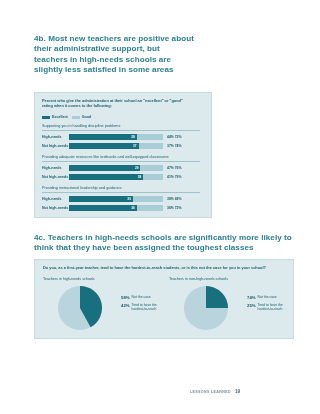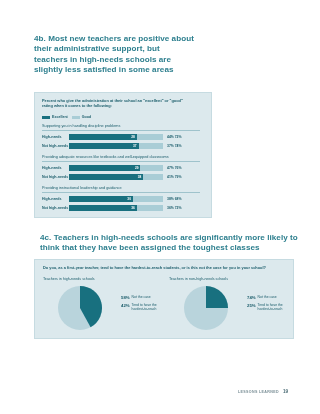--- a/index.html
+++ b/index.html
@@ -14,39 +14,38 @@
     overflow: hidden;
     position: relative;
   }
 
   .page {
     position: absolute;
     left: 0; top: 0;
     width: 266px;
     height: 414px;
     background: #ffffff;
-    padding-left: 48px;
   }
 
   
   .headline {
     position: absolute;
     color: #2d7f8e;
     font-weight: bold;
     font-size: 8.1px;
     line-height: 10.3px;
     letter-spacing: 0.05px;
   }
   #headline-4b {
     left: 34px;
     top: 34px;
     width: 160px;
   }
   #headline-4c {
-    left: 40px;
+    left: 34px;
     top: 233px;
     width: 258px;
   }
 
   
   .panel {
     position: absolute;
     background: #dce9ed;
     border: 0.5px solid #c6dbe1;
   }

